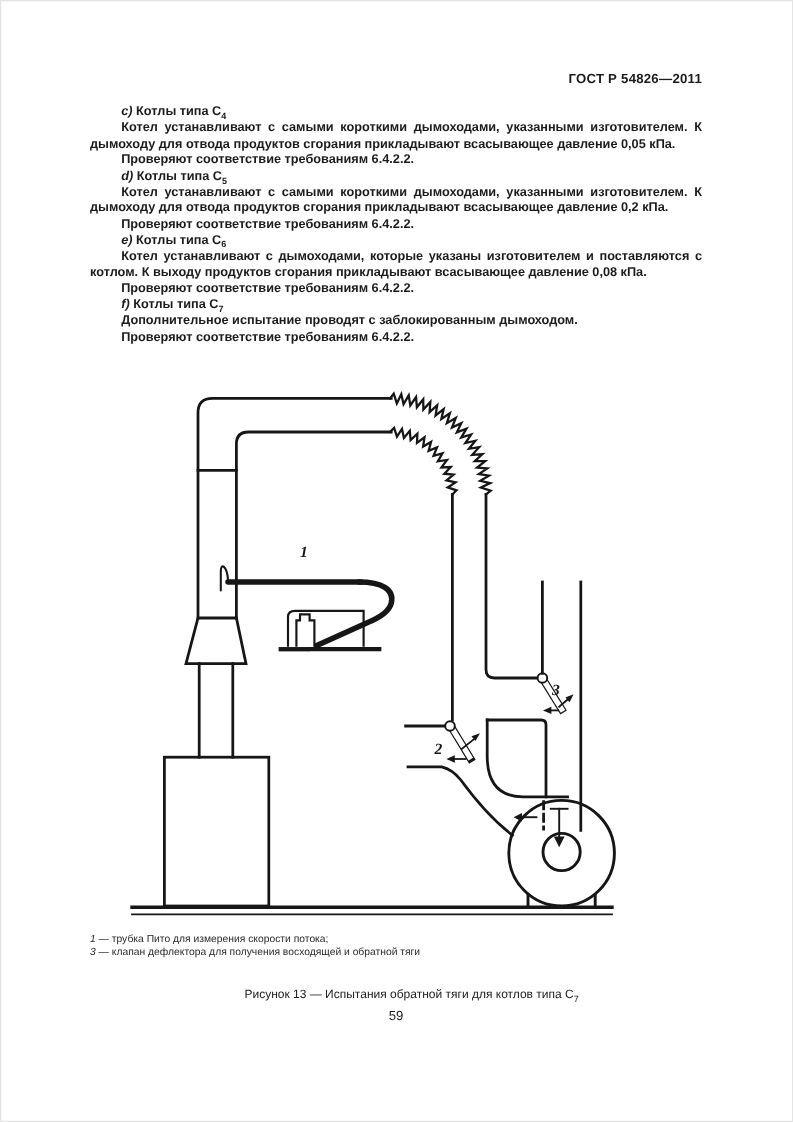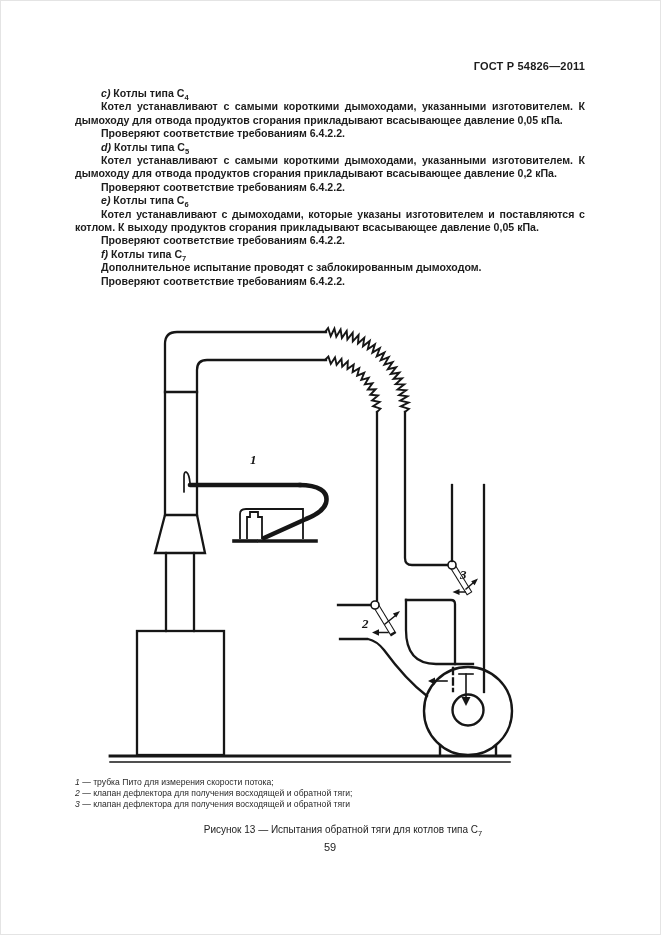--- a/index.html
+++ b/index.html
@@ -43,21 +43,21 @@
   <div class="doc-header">ГОСТ Р 54826—2011</div>
 
   <div class="content">
     <p><i>c)</i><span> Котлы типа С</span><sub>4</sub></p>
     <p class="just">Котел устанавливают с самыми короткими дымоходами, указанными изготовителем. К дымоходу для отвода продуктов сгорания прикладывают всасывающее давление 0,05 кПа.</p>
     <p>Проверяют соответствие требованиям 6.4.2.2.</p>
     <p><i>d)</i><span> Котлы типа С</span><sub>5</sub></p>
     <p class="just">Котел устанавливают с самыми короткими дымоходами, указанными изготовителем. К дымоходу для отвода продуктов сгорания прикладывают всасывающее давление 0,2 кПа.</p>
     <p>Проверяют соответствие требованиям 6.4.2.2.</p>
     <p><i>e)</i><span> Котлы типа С</span><sub>6</sub></p>
-    <p class="just">Котел устанавливают с дымоходами, которые указаны изготовителем и поставляются с котлом. К выходу продуктов сгорания прикладывают всасывающее давление 0,05 кПа.</p>
+    <p class="just">Котел устанавливают с дымоходами, которые указаны изготовителем и поставляются с котлом. К выходу продуктов сгорания прикладывают всасывающее давление 0,08 кПа.</p>
     <p>Проверяют соответствие требованиям 6.4.2.2.</p>
     <p><i>f)</i><span> Котлы типа С</span><sub>7</sub></p>
     <p>Дополнительное испытание проводят с заблокированным дымоходом.</p>
     <p>Проверяют соответствие требованиям 6.4.2.2.</p>
   </div>
 
   <svg class="diagram" width="661" height="935" viewBox="0 0 661 935" fill="none" stroke="#161616" stroke-width="2.3" stroke-linecap="square">
 
     <g>
       <path d="M 326,332 H 177 Q 165,332 165,344 V 515"></path>
@@ -151,21 +151,20 @@
 
     <g font-family="'Liberation Serif',serif" font-style="italic" font-weight="bold" font-size="13" fill="#161616" stroke="none">
       <text x="250" y="464">1</text>
       <text x="362" y="628">2</text>
       <text x="460" y="579">3</text>
     </g>
   </svg>
 
   <div class="legend">
     <div><i>1</i><span> — трубка Пито для измерения скорости потока;</span></div>
-    <div><i>2</i><span> — клапан дефлектора для получения восходящей и обратной тяги;</span></div>
     <div><i>3</i><span> — клапан дефлектора для получения восходящей и обратной тяги</span></div>
   </div>
 
   <div class="fig-caption">
     <span>Рисунок 13 — Испытания обратной тяги для котлов типа С</span><sub>7</sub>
   </div>
 
   <div class="page-number">59</div>
 
 </div>

